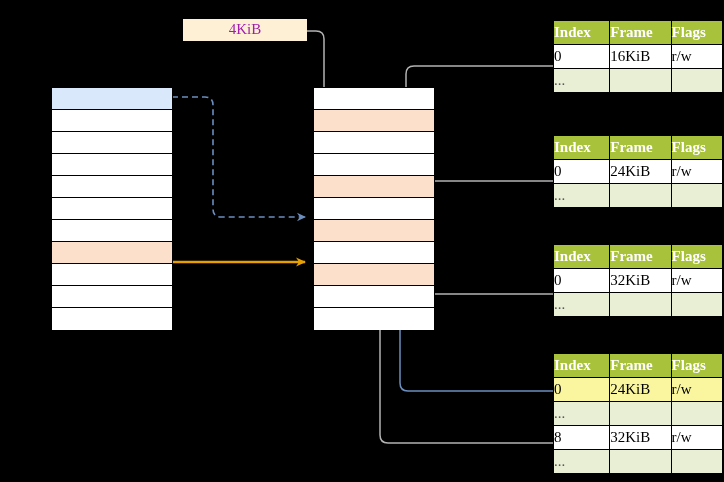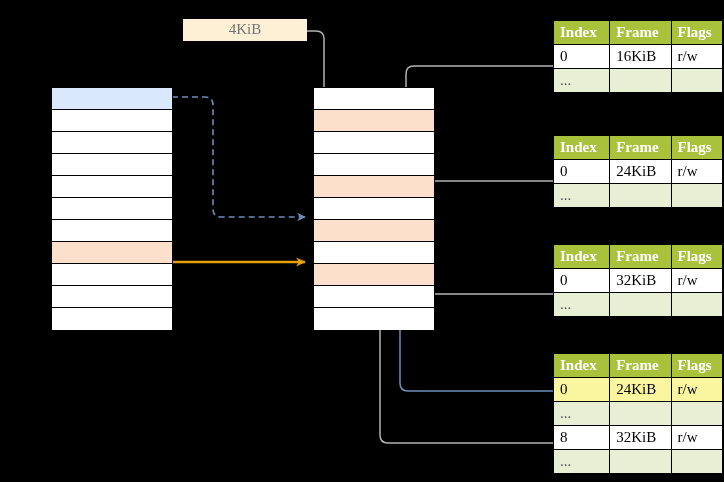--- a/index.html
+++ b/index.html
@@ -13,32 +13,32 @@
   .memcol{position:absolute;border:1px solid #000;box-sizing:border-box;}
   .memcol .cell{
     box-sizing:border-box;background:#fff;border-bottom:1px solid #000;height:22px;
   }
   .memcol .cell:last-child{border-bottom:none;}
   .memcol .cell.blue{background:#d9e8fb;}
   .memcol .cell.peach{background:#fde0cb;}
 
   
   .tag{
-    position:absolute;background:#fdf0d5;color:#737373;
+    position:absolute;background:#fdf0d5;color:#a21caf;
     font-size:15px;line-height:20px;text-align:center;
   }
 
   
   .ptable{
     position:absolute;border-collapse:collapse;background:#fff;
     border:1px solid #000;box-sizing:border-box;
   }
   .ptable td,.ptable th{
     border:1px solid #000;box-sizing:border-box;
-    font-size:15px;line-height:17px;padding:1px 6px;height:24px;
+    font-size:15px;line-height:17px;padding:1px 0;height:24px;
     text-align:left;font-weight:normal;color:#000;white-space:nowrap;
   }
   .ptable th{
     background:#a8c23c;color:#fff;font-weight:bold;border-color:#000;
   }
   .ptable tr.alt td{background:#e9efd4;color:#555;}
   .ptable td.hl{background:#faf6a0;}
   .c-index{width:57px;}
   .c-frame{width:62px;}
   .c-flags{width:52px;}

